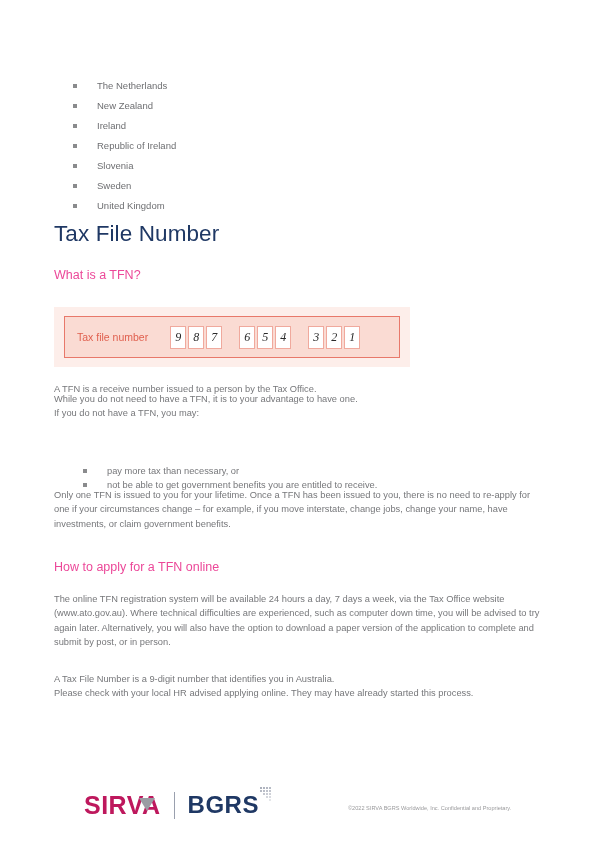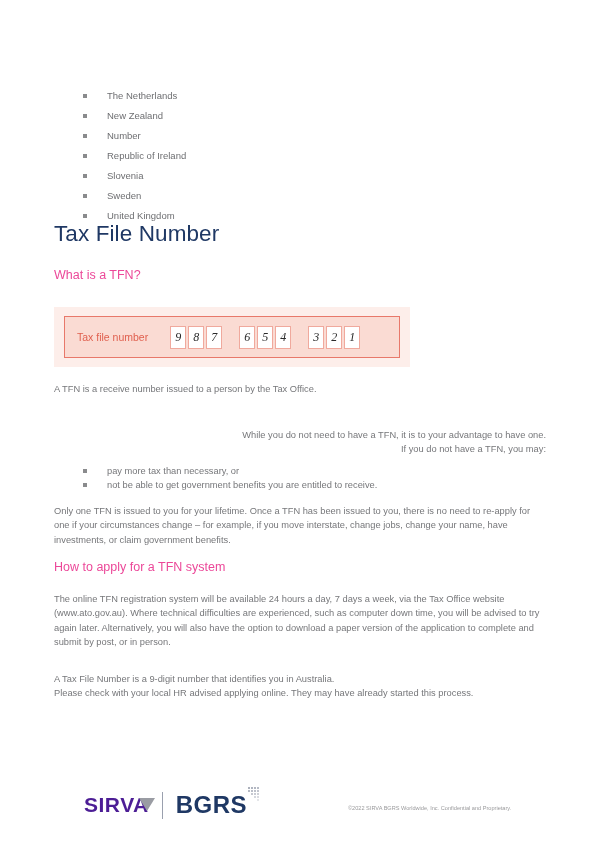--- a/index.html
+++ b/index.html
@@ -19,21 +19,21 @@
     position: relative;
     width: 600px;
     height: 849px;
     box-sizing: border-box;
     padding: 0 54px;
   }
 
   
   .country-list {
     list-style: none;
-    margin: 16px;
+    margin: 6px;
     padding: 0;
     position: absolute;
     top: 70px;
     left: 54px;
   }
   .country-list li {
     position: relative;
     height: 20px;
     line-height: 20px;
     padding-left: 37px;
@@ -131,22 +131,22 @@
   .body-text {
     position: absolute;
     left: 54px;
     width: 492px;
     font-size: 9.3px;
     line-height: 14.3px;
     color: #76777a;
     margin: 0;
   }
   .p-unique   { top: 382px; }
-  .p-while    { top: 428px; text-align: right; }
-  .p-onlyone  { top: 504px; }
+  .p-while    { top: 392px; }
+  .p-onlyone  { top: 488px; }
   .p-online   { top: 592px; }
   .p-ninedig  { top: 672px; }
 
   .sub-list {
     list-style: none;
     margin: 16px;
     padding: 0;
     position: absolute;
     left: 54px;
     top: 448px;
@@ -180,23 +180,23 @@
   }
   .logo-wrap {
     position: absolute;
     left: 84px;
     top: 0;
     display: flex;
     align-items: flex-start;
   }
   .logo-sirva {
     position: relative;
-    font-size: 21px;
+    font-size: 25px;
     font-weight: bold;
-    color: #4c1d95;
+    color: #be185d;
     letter-spacing: 0.5px;
     font-family: "Liberation Sans", sans-serif;
     line-height: 30px;
     text-align: center;
   }
   .logo-vtri {
     position: absolute;
     left: 55px;
     top: 8px;
     width: 0;
@@ -254,21 +254,21 @@
     <li>
       <span class="sq-bullet"></span>
       <span>The Netherlands</span>
     </li>
     <li>
       <span class="sq-bullet"></span>
       <span>New Zealand</span>
     </li>
     <li>
       <span class="sq-bullet"></span>
-      <span>Number</span>
+      <span>Ireland</span>
     </li>
     <li>
       <span class="sq-bullet"></span>
       <span>Republic of Ireland</span>
     </li>
     <li>
       <span class="sq-bullet"></span>
       <span>Slovenia</span>
     </li>
     <li>
@@ -321,21 +321,21 @@
       <span>pay more tax than necessary, or</span>
     </li>
     <li>
       <span class="sq-bullet"></span>
       <span>not be able to get government benefits you are entitled to receive.</span>
     </li>
   </ul>
 
   <p class="body-text p-onlyone">Only one TFN is issued to you for your lifetime.  Once a TFN has been issued to you, there is no need to re-apply for one if your circumstances change – for example, if you move interstate, change jobs, change your name, have investments, or claim government benefits.</p>
 
-  <h2 class="section-heading heading-how">How to apply for a TFN system</h2>
+  <h2 class="section-heading heading-how">How to apply for a TFN online</h2>
 
   <p class="body-text p-online">The online TFN registration system will be available 24 hours a day, 7 days a week, via the Tax Office website (www.ato.gov.au). Where technical difficulties are experienced, such as computer down time, you will be advised to try again later.  Alternatively, you will also have the option to download a paper version of the application to complete and submit by post, or in person.</p>
 
   <div class="body-text p-ninedig">
     <div>A Tax File Number is a 9-digit number that identifies you in Australia.</div>
     <div>Please check with your local HR advised applying online. They may have already started this process.</div>
   </div>
 
   <div class="footer">
     <div class="logo-wrap">

